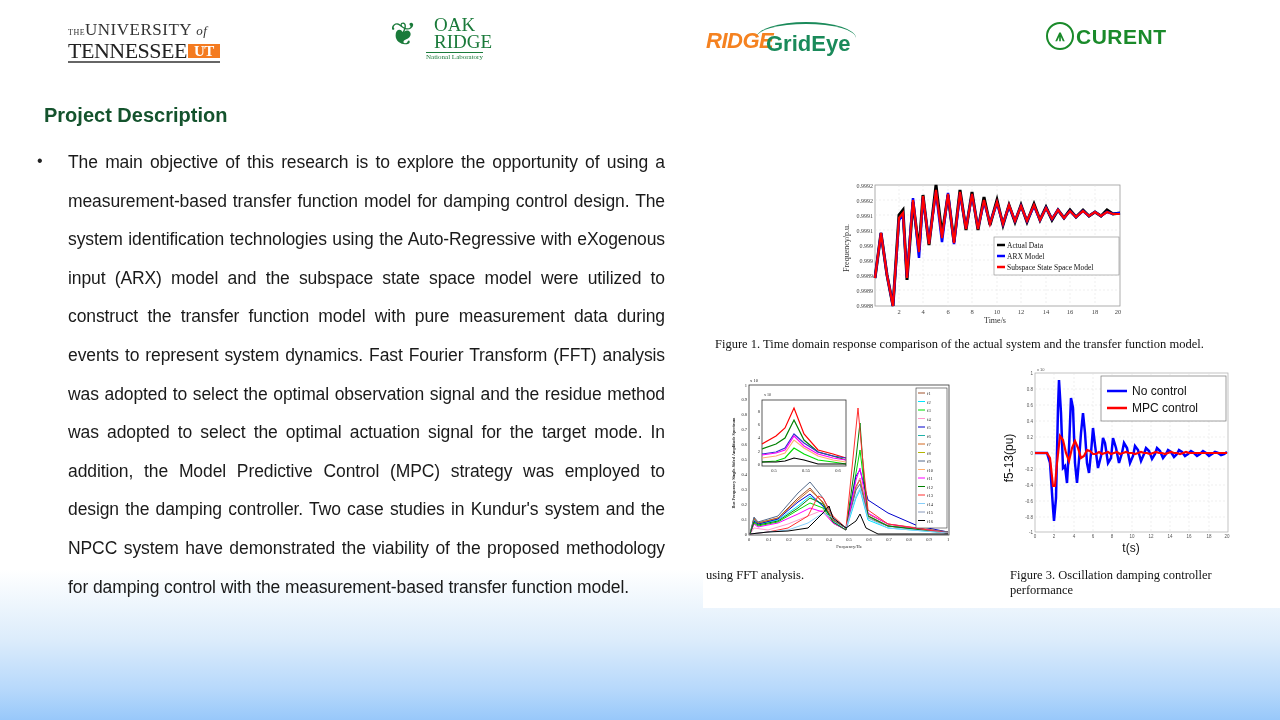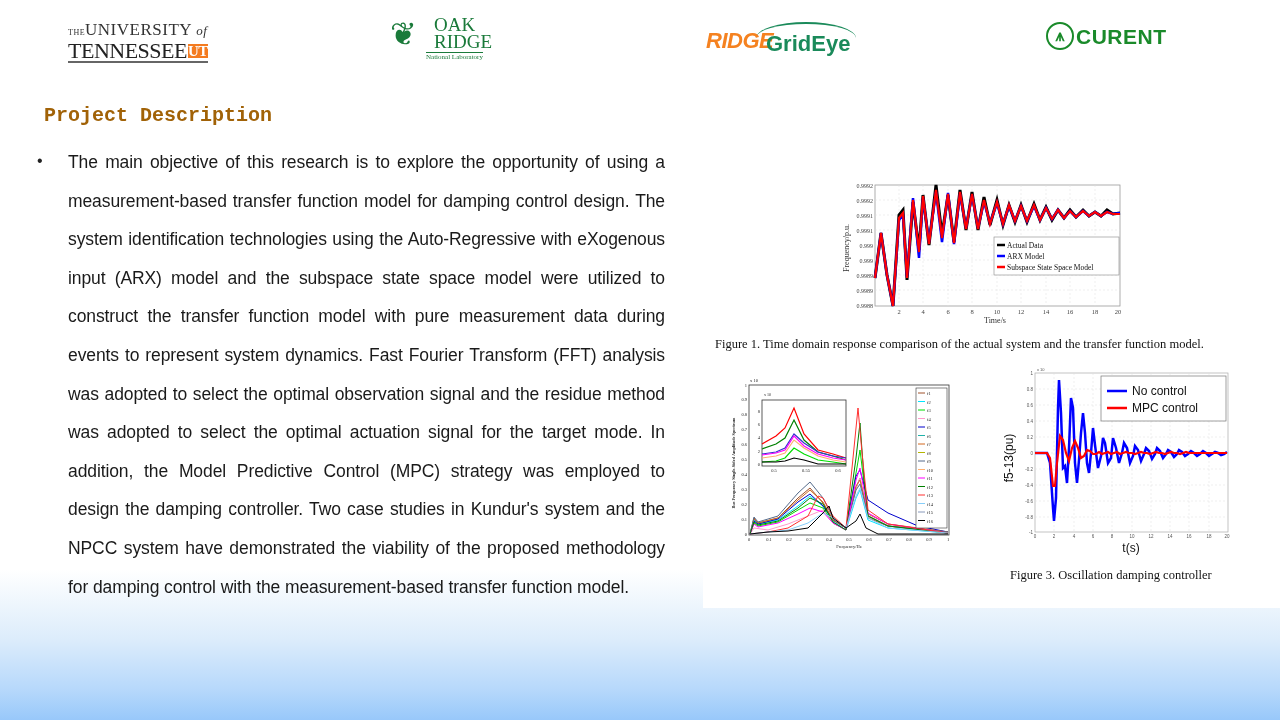--- a/index.html
+++ b/index.html
@@ -5,33 +5,33 @@
   html,body{margin:0;padding:0;}
   body{width:1280px;height:720px;overflow:hidden;position:relative;
     background:linear-gradient(to bottom,#ffffff 0px,#ffffff 570px,#dcecfb 640px,#b6d8fb 690px,#98c8fa 720px);
     font-family:"Liberation Sans",sans-serif;}
   .logo{position:absolute;}
   .ut{left:68px;top:22px;width:180px;height:36px;}
   .ut .l1{font-family:"Liberation Serif",serif;font-size:17px;color:#333;line-height:16px;letter-spacing:0.5px}
   .ut .l1 small{font-size:8px;margin-top:42px;}
   .ut .l1 i{font-size:13px;}
   .ut .l2{font-family:"Liberation Serif",serif;font-size:22px;color:#222;line-height:20px;letter-spacing:-0.5px;border-bottom:2px solid #666;display:inline-block}
-  .ut .ut-mark{display:inline-block;background:#f47b20;color:#fff;font-weight:bold;font-size:15px;line-height:14px;padding:0 0;margin-left:1px;vertical-align:2px}
+  .ut .ut-mark{display:inline-block;background:#f47b20;color:#fff;font-weight:bold;font-size:15px;line-height:14px;padding:0 6px;margin-left:1px;vertical-align:2px}
   .ornl{left:390px;top:16px;width:130px;height:46px;}
   .ornl .leaf{position:absolute;left:0;top:2px;font-size:32px;color:#1a7a3a;line-height:32px}
   .ornl .name{position:absolute;left:44px;top:0;font-family:"Liberation Serif",serif;color:#1a7a3a;font-size:19px;line-height:17px;}
   .ornl .sub{position:absolute;left:36px;top:36px;font-family:"Liberation Serif",serif;font-size:7px;color:#1a7a3a;border-top:1px solid #1a7a3a;white-space:nowrap}
   .fnet{left:706px;top:22px;width:160px;height:30px;}
   .fnet .arc{position:absolute;left:50px;top:0;width:100px;height:14px;border-top:2px solid #1a8a5a;border-radius:50%/100% 100% 0 0}
   .fnet .f{position:absolute;left:0;top:6px;font-size:22px;font-weight:bold;font-style:italic;color:#f58220;letter-spacing:-0.5px}
   .fnet .g{position:absolute;left:60px;top:9px;font-size:22px;font-weight:bold;color:#1a8a5a}
   .curent{left:1046px;top:22px;width:170px;height:32px;}
   .curent .circ{position:absolute;left:0;top:0;width:28px;height:28px;border:2.5px solid #1a8a2a;border-radius:50%;box-sizing:border-box;color:#1a8a2a;font-size:16px;text-align:center;line-height:24px;font-weight:bold}
   .curent .t{position:absolute;left:30px;top:3px;font-size:21px;font-weight:bold;color:#1a8a2a;letter-spacing:0.5px}
-  .title{position:absolute;left:44px;top:104px;font-size:20px;font-weight:bold;color:#a16207;font-family:Liberation Mono, monospace}
+  .title{position:absolute;left:44px;top:104px;font-size:20px;font-weight:bold;color:#14532d;font-family:Liberation Sans, sans-serif}
   .bullet{position:absolute;left:37px;top:152px;font-size:16px;color:#222}
   .para{position:absolute;left:68px;top:143px;width:597px;font-size:17.5px;line-height:38.6px;color:#1a1a1a;text-align:justify;font-family:"Liberation Sans Narrow","Liberation Sans",sans-serif;letter-spacing:-0.1px}
   .panel{position:absolute;left:703px;top:140px;width:577px;height:468px;background:#fff}
   .cap{position:absolute;font-family:"Liberation Serif",serif;font-size:12.5px;color:#111;line-height:15px}
   svg text{font-family:"Liberation Serif",serif;}
   .sans text{font-family:"Liberation Sans",sans-serif;}
 </style>
 </head>
 <body>
 
@@ -223,20 +223,21 @@
       <text x="199" y="119">f13</text>
     <line x1="190" y1="125.5" x2="197" y2="125.5" stroke="#87cefa"></line>
       <text x="199" y="127.5">f14</text>
     <line x1="190" y1="134" x2="197" y2="134" stroke="#8899bb"></line>
       <text x="199" y="136">f15</text>
     <line x1="190" y1="142.5" x2="197" y2="142.5" stroke="#000"></line>
       <text x="199" y="144.5">f16</text>
   </g>
 </svg>
 <div class="cap" style="left:706px;top:568px;width:265px">
+    <div>using FFT analysis.</div>
 </div>
 
 <svg class="sans" style="position:absolute;left:995px;top:368px" width="240" height="190" viewBox="0 0 240 190">
   <rect x="40" y="5" width="193" height="159" fill="#fff" stroke="#aaa" stroke-width="0.7"></rect>
   <g stroke="#ddd" stroke-width="0.5" stroke-dasharray="2,2">
     <line x1="59" y1="5" x2="59" y2="164"></line>
       <line x1="79" y1="5" x2="79" y2="164"></line>
       <line x1="98" y1="5" x2="98" y2="164"></line>
       <line x1="117" y1="5" x2="117" y2="164"></line>
       <line x1="137" y1="5" x2="137" y2="164"></line>
@@ -286,13 +287,14 @@
   <polyline fill="none" stroke="#0000ff" stroke-width="2.5" points="40,85 52,85 55,95 58,140 59,153 61,130 63,40 64,12 66,45 68,100 70,98 72,115 74,80 76,30 78,40 80,95 82,115 84,92 86,65 88,45 90,65 92,95 94,105 96,85 98,60 100,77 103,100 106,88 108,70 110,75 113,95 116,90 118,70 121,80 124,95 127,85 129,75 132,80 135,95 138,88 140,78 143,82 146,93 149,86 151,80 154,83 157,91 160,86 162,80 165,83 168,90 171,86 173,82 176,84 179,89 182,86 184,82 187,84 190,88 193,86 196,83 199,85 202,88 205,86 208,83 211,85 214,88 217,86 220,84 223,85 226,87 229,86 232,84"></polyline>
   <polyline fill="none" stroke="#ff0000" stroke-width="2.2" points="40,85 52,85 55,90 58,118 60,118 62,95 65,68 68,72 71,85 74,93 77,80 80,73 83,80 86,90 89,88 92,82 95,83 98,86 101,86 104,84 107,86 110,85 113,84 116,86 119,85 122,84 125,86 128,85 131,84 134,85 137,85 140,86 143,85 146,84 149,85 152,85 155,86 158,85 161,84 164,85 167,85 170,86 173,85 176,84 179,85 182,85 185,86 188,85 191,84 194,85 197,85 200,85 203,85 206,85 209,85 212,85 215,85 218,85 221,85 224,85 227,85 230,85 232,85"></polyline>
   <rect x="106" y="8" width="125" height="45" fill="#fff" stroke="#777" stroke-width="0.7"></rect>
   <line x1="112" y1="23" x2="132" y2="23" stroke="#0000ff" stroke-width="2.5"></line>
   <text x="137" y="27" font-size="12" fill="#111">No control</text>
   <line x1="112" y1="40" x2="132" y2="40" stroke="#ff0000" stroke-width="2.5"></line>
   <text x="137" y="44" font-size="12" fill="#111">MPC control</text>
 </svg>
 <div class="cap" style="left:1010px;top:568px;width:260px">
   <div>Figure 3. Oscillation damping controller</div>
+    <div>performance</div>
 </div>
 
 </body></html>

